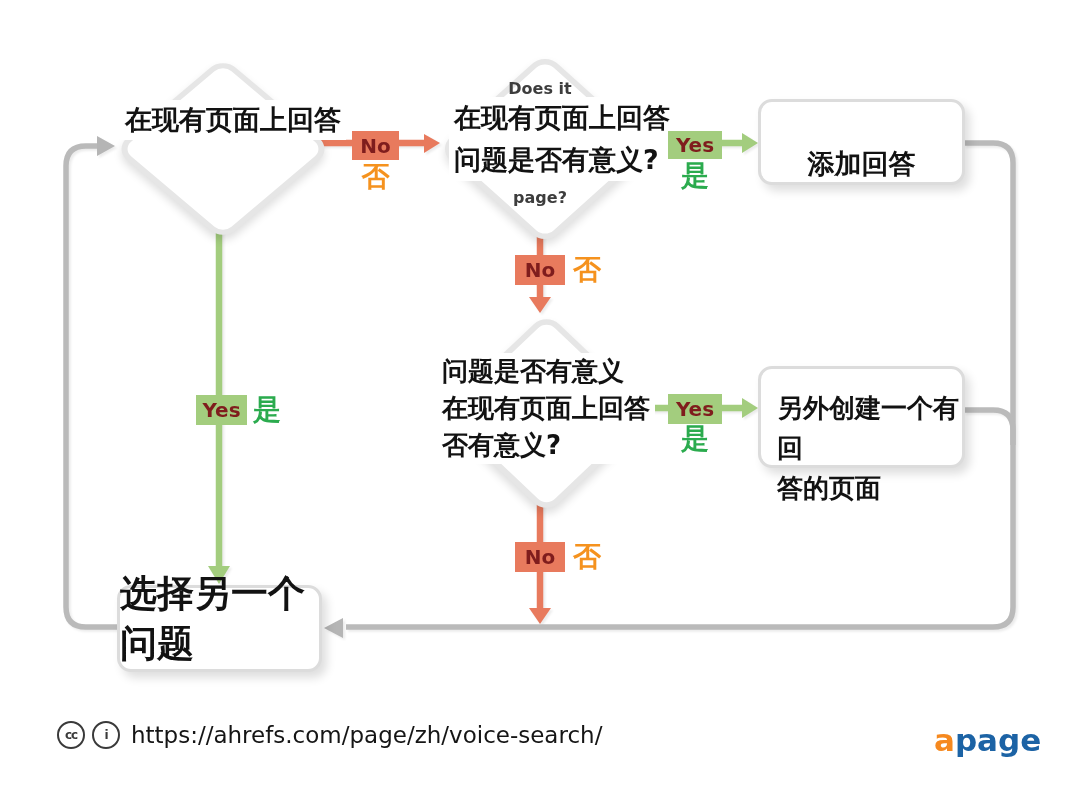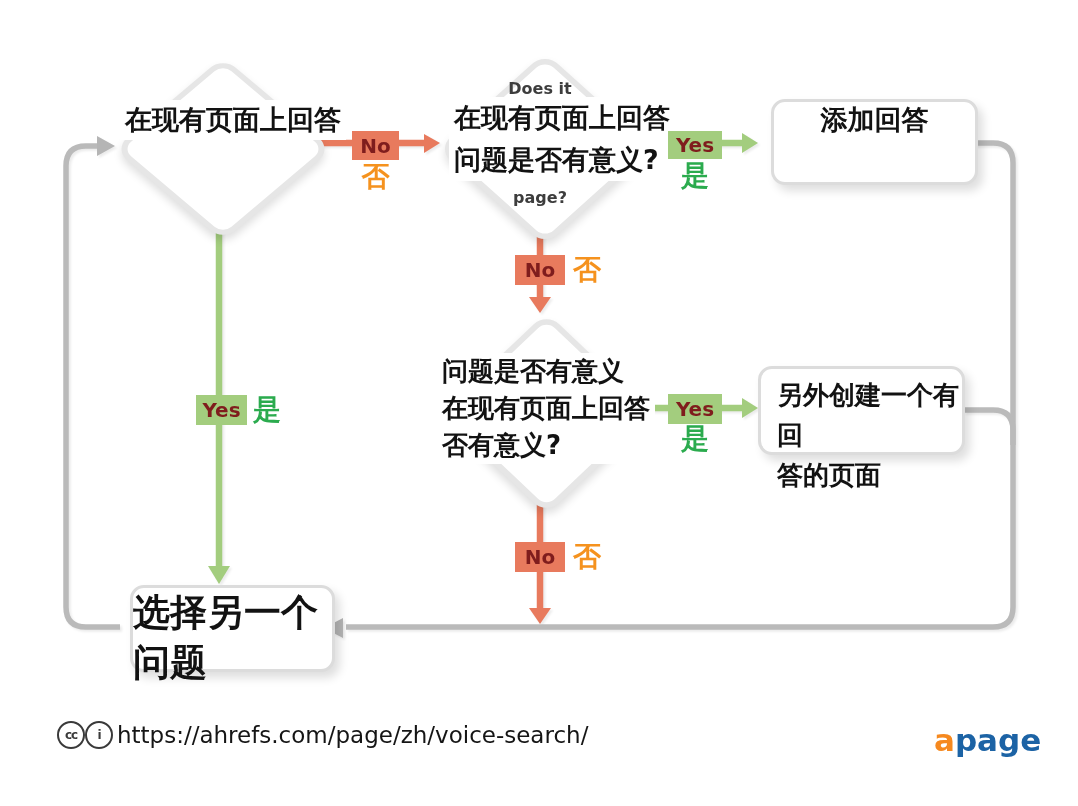--- a/index.html
+++ b/index.html
@@ -28,23 +28,23 @@
     white-space:nowrap;
   }
   #q2-en-top{left:470px;top:79px;width:140px;}
   #q2-en-bottom{left:470px;top:188px;width:140px;}
   #q2-rem-mid{left:498px;top:95px;font-size:14px;}
   #q2-rem-low{left:574px;top:168px;font-size:14px;}
   .rbox{
     position:absolute;background:#fff;border:3px solid #dcdcdc;border-radius:14px;
     box-shadow:5px 6px 10px rgba(0,0,0,0.13);color:#121212;font-weight:700;
   }
-  .rbox.center{display:flex;align-items:flex-start;justify-content:center;margin-left:13px;}
+  .rbox.center{display:flex;align-items:flex-end;justify-content:center;}
   #box-add{left:758px;top:99px;width:201px;height:80px;font-size:27px;}
-  #box-create{left:758px;top:366px;width:185px;height:77px;font-size:26px;line-height:40px;padding:6px 0 0 16px;}
+  #box-create{left:758px;top:366px;width:185px;height:77px;font-size:26px;line-height:40px;padding:19px 0 0 16px;}
   #box-create span{display:block;}
   #box-pick{left:117px;top:585px;width:199px;height:81px;font-size:37px;}
   .badge{
     position:absolute;color:#7f1d1d;font-weight:700;font-size:20px;
     display:flex;align-items:center;justify-content:center;
   }
   .badge.no{background:#e87a5d;}
   .badge.yes{background:#a3cd7e;}
   #no1{left:352px;top:131px;width:47px;height:29px;}
   #no2{left:515px;top:255px;width:50px;height:30px;}
@@ -55,21 +55,21 @@
   .zh{position:absolute;font-weight:700;font-size:28px;line-height:30px;}
   .zh.no{color:#f5921e;}
   .zh.yes{color:#2bab4e;}
   #no1-zh{left:352px;top:162px;width:47px;text-align:center;}
   #no2-zh{left:573px;top:255px;}
   #no3-zh{left:573px;top:542px;}
   #yes1-zh{left:668px;top:161px;width:54px;text-align:center;}
   #yes2-zh{left:668px;top:424px;width:54px;text-align:center;}
   #yes3-zh{left:253px;top:395px;}
   #footer{
-    position:absolute;left:57px;top:721px;display:flex;align-items:center;gap:0;
+    position:absolute;left:57px;top:721px;display:flex;align-items:center;gap:7px;
   }
   .circle-icon{
     width:24px;height:24px;border:2px solid #3a3a3a;border-radius:50%;
     display:flex;align-items:center;justify-content:center;
     font-size:12px;font-weight:700;color:#3a3a3a;letter-spacing:-1px;
   }
   #footer-url{font-size:23px;color:#151515;margin-left:4px;}
   #logo{
     position:absolute;left:934px;top:722px;font-size:31px;font-weight:800;
     letter-spacing:0;white-space:nowrap;

